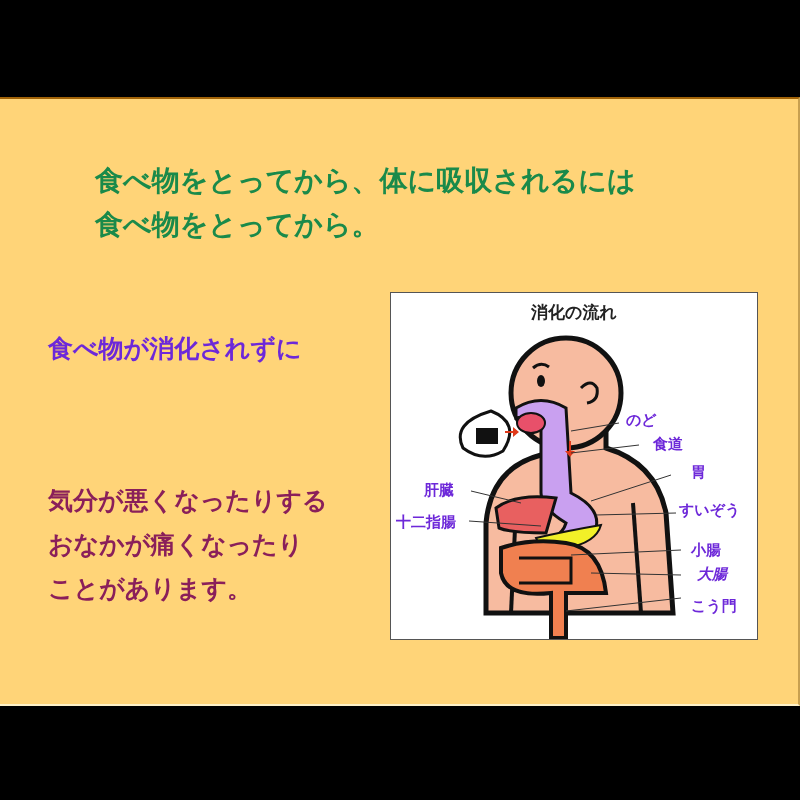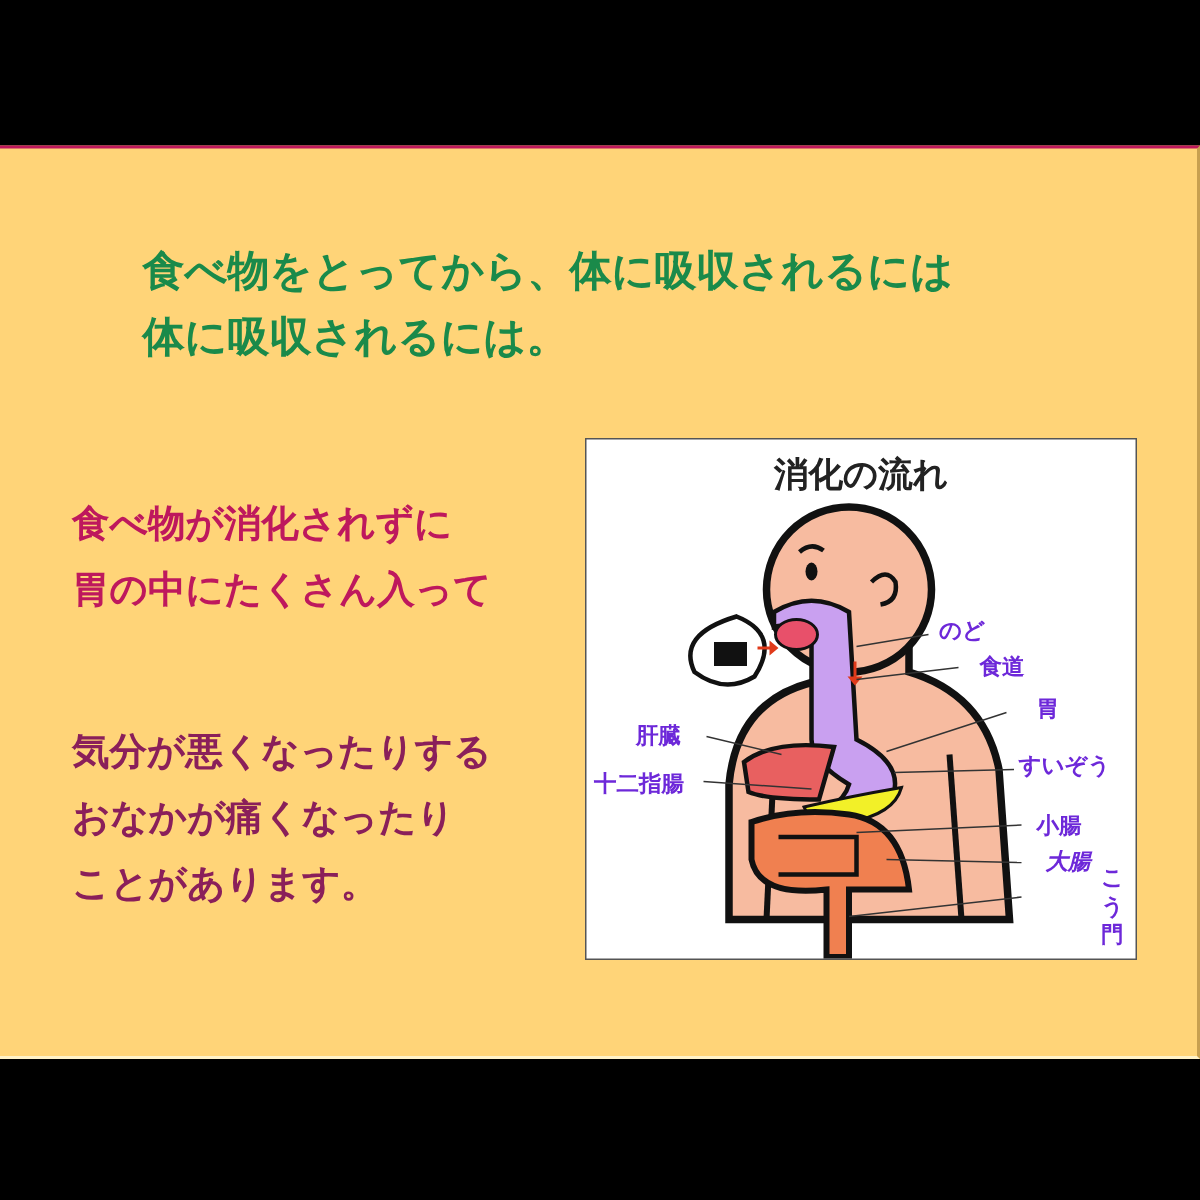--- a/index.html
+++ b/index.html
@@ -1,37 +1,36 @@
 <!DOCTYPE html>
 <html><head>
 <meta charset="utf-8">
 <style>
   html,body{margin:0;padding:0;}
   body{width:800px;height:800px;background:#000;position:relative;overflow:hidden;font-family:"DejaVu Sans",sans-serif;}
-  .slide{position:absolute;left:0;top:97px;width:798px;height:605px;background:#ffd478;border-top:2px solid #be185d;border-bottom:2px solid #fff2c8;border-right:2px solid #c8a050;}
+  .slide{position:absolute;left:0;top:97px;width:798px;height:605px;background:#ffd478;border-top:2px solid #a16207;border-bottom:2px solid #fff2c8;border-right:2px solid #c8a050;}
   .title{position:absolute;left:95px;top:60px;color:#1a8a4a;font-weight:bold;font-size:28px;line-height:44px;letter-spacing:0px;}
-  .body1{position:absolute;left:48px;top:228px;color:#be185d;font-weight:bold;font-size:25px;line-height:44px;}
+  .body1{position:absolute;left:48px;top:228px;color:#6d28d9;font-weight:bold;font-size:25px;line-height:44px;}
   .body2{position:absolute;left:48px;top:380px;color:#8a1f5a;font-weight:bold;font-size:25px;line-height:44px;}
   .figure{position:absolute;left:390px;top:193px;width:366px;height:346px;background:#fff;border:1px solid #555;}
-  .fig-title{position:absolute;left:0;width:100%;top:8px;text-align:center;font-weight:bold;font-size:23px;color:#222;}
+  .fig-title{position:absolute;left:0;width:100%;top:8px;text-align:center;font-weight:bold;font-size:17px;color:#222;}
   .lbl{position:absolute;color:#6d28d9;font-weight:bold;font-size:15px;}
   svg{position:absolute;left:0;top:0;}
 </style>
 </head>
 <body>
 
 <div class="slide">
   <div class="title">
     <div>食べ物をとってから、体に吸収されるには</div>
-    <div>体に吸収されるには。</div>
+    <div>食べ物をとってから。</div>
   </div>
 
   <div class="body1">
     <div>食べ物が消化されずに</div>
-    <div>胃の中にたくさん入って</div>
   </div>
 
   <div class="body2">
     <div>気分が悪くなったりする</div>
     <div>おなかが痛くなったり</div>
     <div>ことがあります。</div>
   </div>
 
   <div class="figure">
     <svg width="366" height="346" viewBox="0 0 366 346">
@@ -74,17 +73,17 @@
       <line x1="200" y1="280" x2="290" y2="282" stroke="#333" stroke-width="1"></line>
       <line x1="175" y1="318" x2="290" y2="305" stroke="#333" stroke-width="1"></line>
     </svg>
     <div class="fig-title">消化の流れ</div>
     <div class="lbl" style="left:235px;top:118px;">のど</div>
     <div class="lbl" style="left:262px;top:142px;">食道</div>
     <div class="lbl" style="left:300px;top:170px;">胃</div>
     <div class="lbl" style="left:288px;top:208px;">すいぞう</div>
     <div class="lbl" style="left:300px;top:248px;">小腸</div>
     <div class="lbl" style="left:306px;top:272px;font-style:italic;">大腸</div>
-    <div class="lbl" style="left:300px;top:283px;margin-left:43px;">こう門</div>
+    <div class="lbl" style="left:300px;top:304px;">こう門</div>
     <div class="lbl" style="left:33px;top:188px;">肝臓</div>
     <div class="lbl" style="left:5px;top:220px;font-family:Liberation Mono, monospace;">十二指腸</div>
   </div>
 </div>
 
 </body></html>

